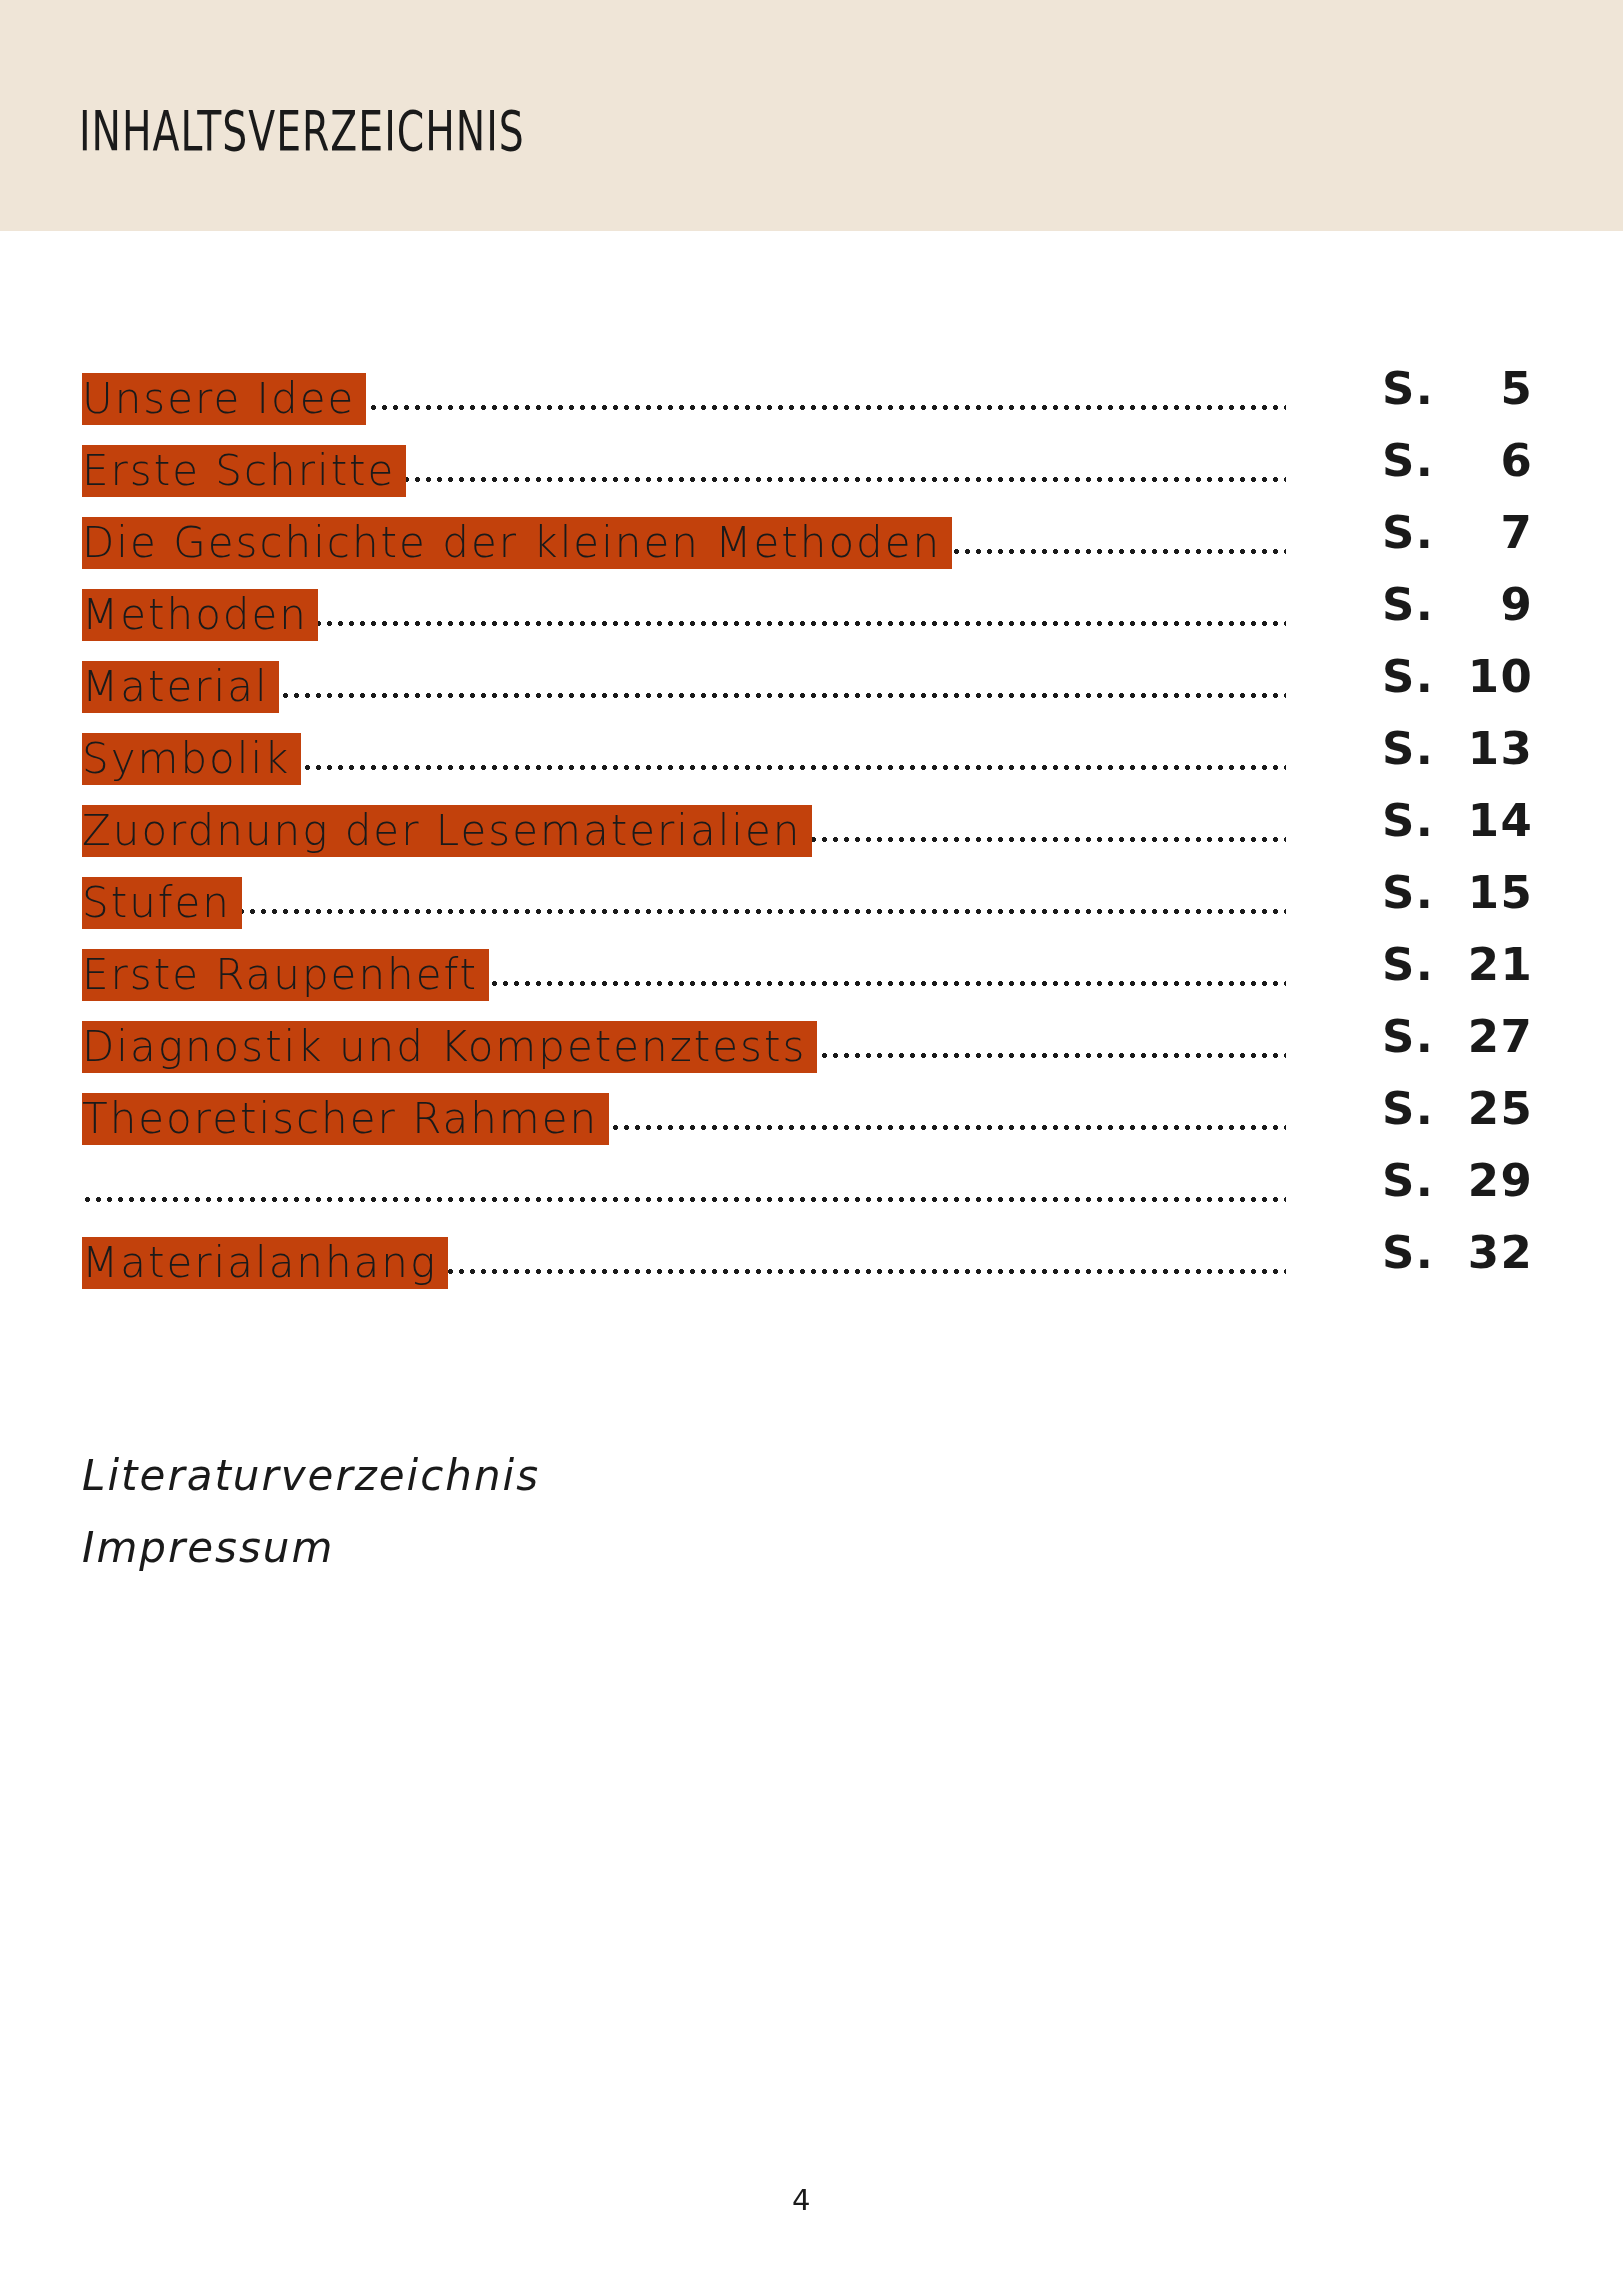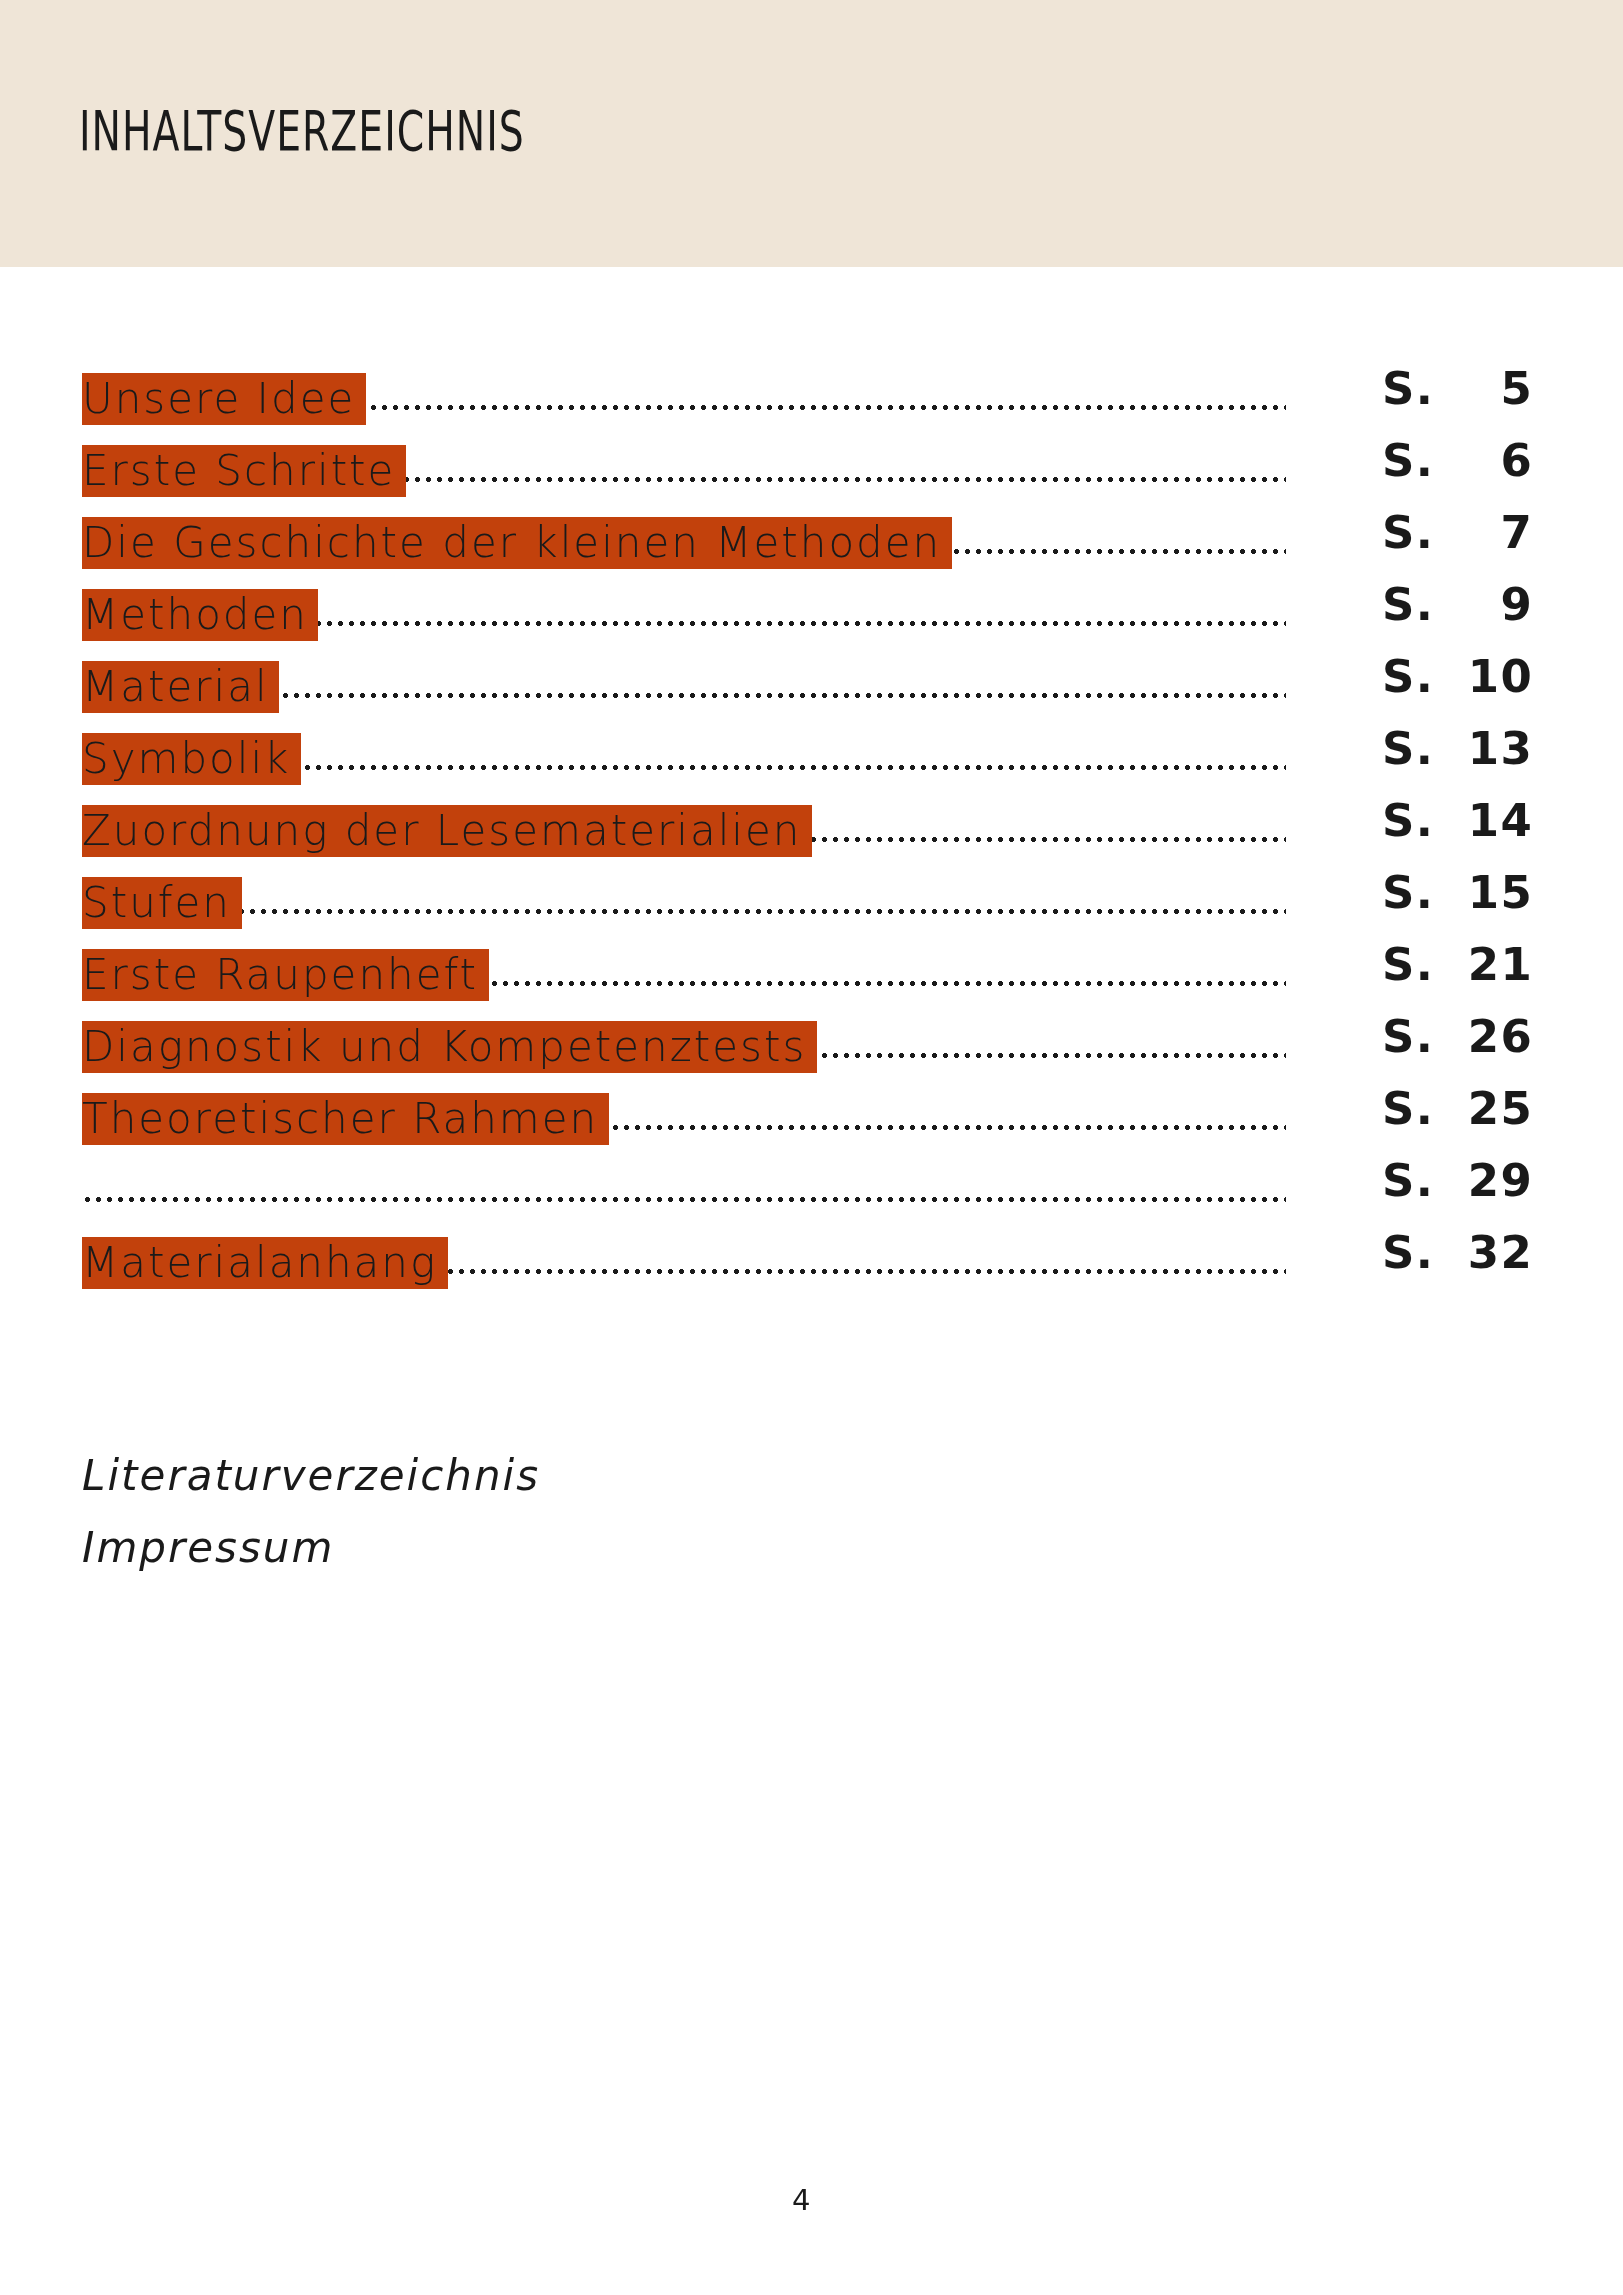--- a/index.html
+++ b/index.html
@@ -1,21 +1,21 @@
 <!DOCTYPE html>
 <html style="font-size:10.5px"><head>
   <meta charset="utf-8">
   <style>
     html, body { margin: 0; padding: 0; background: #ffffff; }
     body {
       width: 1623px; height: 2295px; position: relative; overflow: hidden;
       font-family: "DejaVu Sans", sans-serif; color: #1a1a1a;
     }
     .header {
-      position: absolute; left: 0; top: 0; width: 1623px; height: 267px;
+      position: absolute; left: 0; top: 0; width: 1623px; height: 231px;
       background: #efe5d7;
     }
     .header-title {
       position: absolute; left: 79px; top: 98px;
       font-family: "DejaVu Sans Condensed", "DejaVu Sans", sans-serif;
       font-size: 56px; font-weight: 400; letter-spacing: 1.3px;
       transform: scaleX(0.78); transform-origin: left top;
       line-height: 65px; color: #1a1a1a;
     }
     .toc {
@@ -104,21 +104,21 @@
     <span class="toc-page"><span class="pfx">S.</span><span class="num">15</span></span>
   </div>
   <div class="toc-row">
     <span class="toc-label">Erste Raupenheft</span>
     <span class="toc-dots"></span>
     <span class="toc-page"><span class="pfx">S.</span><span class="num">21</span></span>
   </div>
   <div class="toc-row">
     <span class="toc-label">Diagnostik und Kompetenztests</span>
     <span class="toc-dots"></span>
-    <span class="toc-page"><span class="pfx">S.</span><span class="num">26</span></span>
+    <span class="toc-page"><span class="pfx">S.</span><span class="num">27</span></span>
   </div>
   <div class="toc-row">
     <span class="toc-label">Theoretischer Rahmen</span>
     <span class="toc-dots"></span>
     <span class="toc-page"><span class="pfx">S.</span><span class="num">25</span></span>
   </div>
   <div class="toc-row">
     <span class="toc-dots"></span>
     <span class="toc-page"><span class="pfx">S.</span><span class="num">29</span></span>
   </div>

